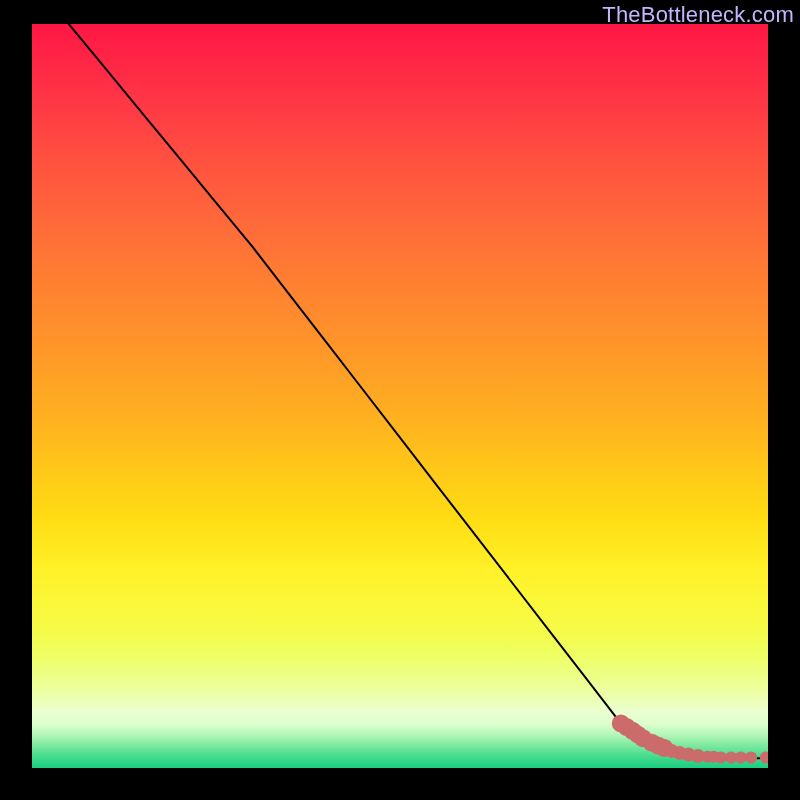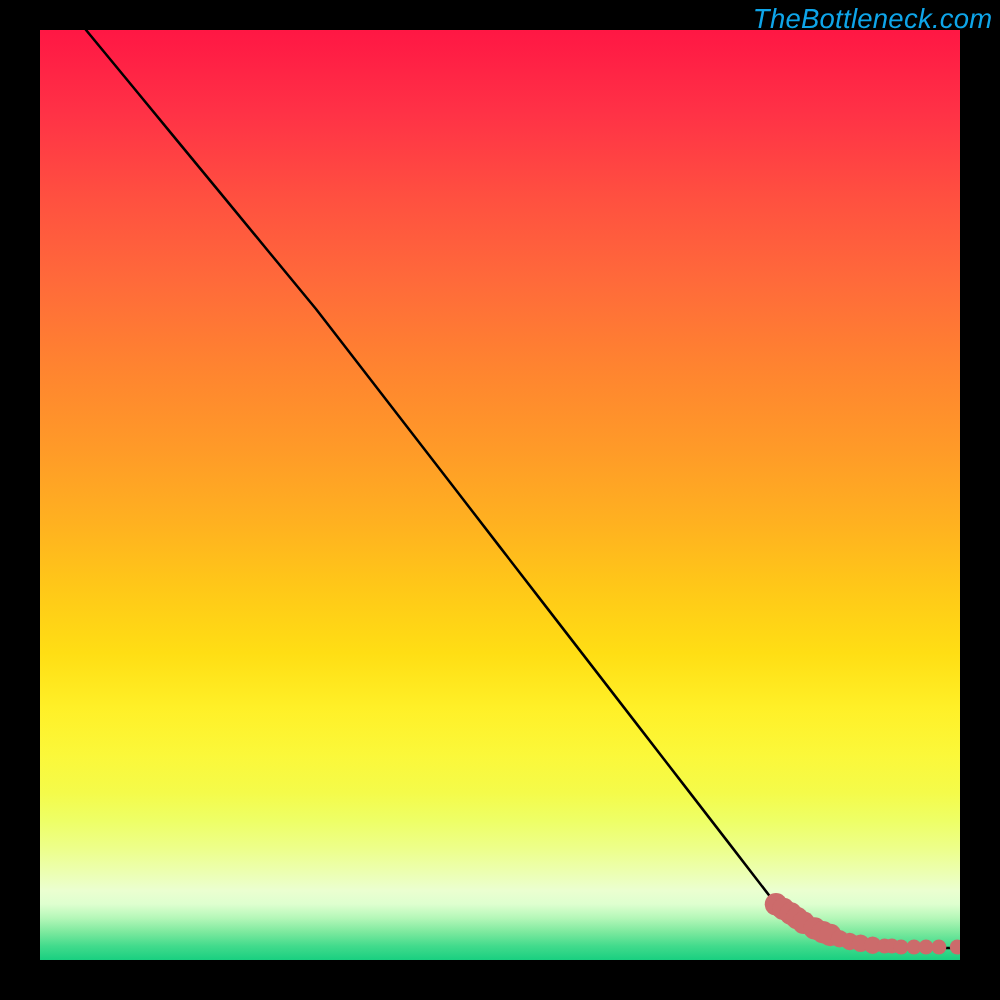--- a/index.html
+++ b/index.html
@@ -56,25 +56,24 @@
   svg.curve {
     position: absolute;
     inset: 0;
     width: 100%;
     height: 100%;
   }
   .watermark {
     position: absolute;
     top: 2px;
     right: 6px;
-    color: #0ea5e9;
+    color: #c4b5fd;
     font-size: 22px;
     letter-spacing: 0.2px;
     user-select: none;
-    font-style: italic;
   }
 </style>
 </head>
 <body>
 
 <div class="frame">
   <div class="watermark">TheBottleneck.com</div>
   <div class="plot-area">
     <div class="gradient"></div>
     <svg class="curve" viewBox="0 0 736 744" preserveAspectRatio="none">

